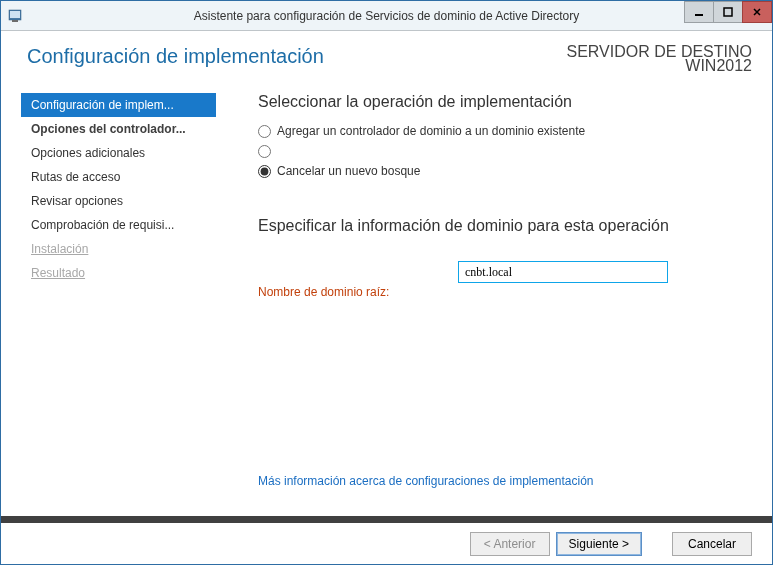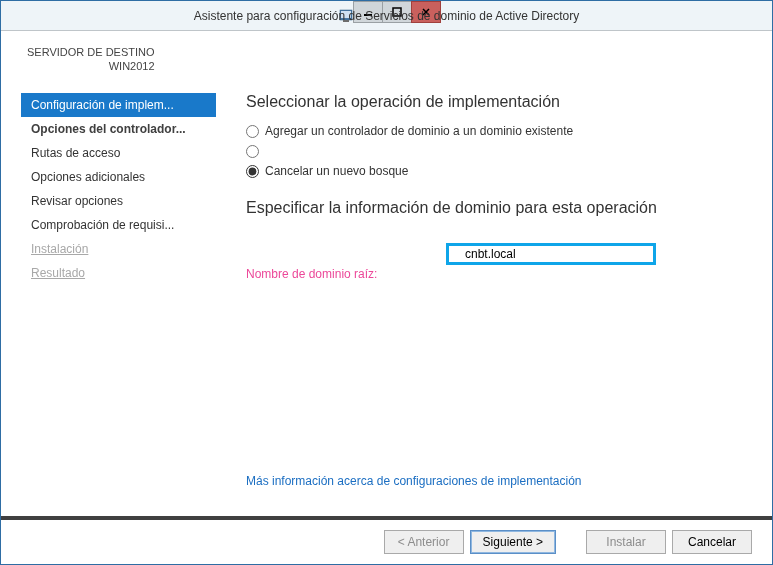--- a/index.html
+++ b/index.html
@@ -18,21 +18,21 @@
     border: 1px solid #2e6da4;
     display: flex;
     flex-direction: column;
     background: #fff;
   }
   .titlebar {
     height: 30px;
     background: #eef4f8;
     display: flex;
     align-items: center;
-    justify-content: center;
+    justify-content: space-between;
     border-bottom: 1px solid #bfc5c9;
   }
   .titlebar-left {
     display: flex;
     align-items: center;
     gap: 8px;
     padding-left: 6px;
   }
   .titlebar-icon {
     width: 16px;
@@ -83,28 +83,29 @@
     margin-bottom: 20px;
     padding-left: 6px;
   }
   .page-title {
     font-size: 20px;
     font-weight: 300;
     color: #1d6da7;
   }
   .dest-block {
     text-align: right;
-    font-size: 11px;
+    font-size: 16px;
     color: #444;
     line-height: 14px;
   }
   .body-row {
     flex: 1;
     display: flex;
     min-height: 0;
+    gap: 12px;
   }
   .sidebar {
     width: 195px;
     flex-shrink: 0;
   }
   .side-item {
     height: 24px;
     display: flex;
     align-items: center;
     font-size: 12px;
@@ -125,62 +126,62 @@
     flex: 1;
     padding-left: 30px;
     display: flex;
     flex-direction: column;
   }
   .section-label {
     font-size: 16px;
     color: #333;
     margin-bottom: 10px;
   }
-  .radio-group { margin-bottom: 18px; }
+  .radio-group { margin-bottom: 36px; }
   .radio-row {
     display: flex;
     align-items: center;
     gap: 6px;
     font-size: 12px;
     color: #333;
     height: 20px;
   }
   .radio-row input[type=radio] {
     margin: 0;
     accent-color: #333;
   }
   .field-row {
     display: flex;
     align-items: center;
     gap: 30px;
     font-size: 12px;
   }
   .field-row label {
     width: 170px;
-    color: #ec4899;
+    color: #c2410c;
     margin-top: 40px;
   }
   .field-row input[type=text] {
     width: 210px;
     height: 22px;
-    border: 3px solid #0ea5e9;
-    padding: 0 16px;
-    font-size: 12px;
-    font-family: Liberation Sans, sans-serif;
+    border: 1px solid #0ea5e9;
+    padding: 0 6px;
+    font-size: 12px;
+    font-family: Liberation Serif, serif;
   }
   .spacer { flex: 1; }
   .more-link {
     font-size: 12px;
     color: #1b6ec2;
     margin-bottom: 28px;
     cursor: pointer;
   }
   .footer {
     height: 48px;
-    border-top: 4px solid #404040;
+    border-top: 7px solid #404040;
     display: flex;
     align-items: center;
     justify-content: flex-end;
     gap: 6px;
     padding: 0 20px;
   }
   .footer .gap { width: 18px; }
   .btn {
     height: 24px;
     min-width: 80px;
@@ -231,32 +232,33 @@
       <div class="titlebar-btn close">
         <svg width="10" height="10">
             <path d="M2 2 L8 8 M8 2 L2 8" stroke="#000" stroke-width="1.5"></path>
           </svg>
       </div>
     </div>
   </div>
 
   <div class="content">
     <div class="header-row">
+      <div class="page-title">Configuración de implementación</div>
       <div class="dest-block">
         <div>SERVIDOR DE DESTINO</div>
         <div>WIN2012</div>
       </div>
     </div>
 
     <div class="body-row">
       <div class="sidebar">
         <div class="side-item selected">Configuración de implem...</div>
         <div class="side-item link">Opciones del controlador...</div>
+        <div class="side-item">Opciones adicionales</div>
         <div class="side-item">Rutas de acceso</div>
-        <div class="side-item">Opciones adicionales</div>
         <div class="side-item">Revisar opciones</div>
         <div class="side-item">Comprobación de requisi...</div>
         <div class="side-item disabled">Instalación</div>
         <div class="side-item disabled">Resultado</div>
       </div>
 
       <div class="main">
         <div class="section-label">Seleccionar la operación de implementación</div>
 
         <div class="radio-group">
@@ -284,17 +286,16 @@
 
         <div class="more-link">Más información acerca de configuraciones de implementación</div>
       </div>
     </div>
   </div>
 
   <div class="footer">
     <button class="btn" disabled="">&lt; Anterior</button>
     <button class="btn primary">Siguiente &gt;</button>
     <div class="gap"></div>
-    <button class="btn" disabled="">Instalar</button>
     <button class="btn">Cancelar</button>
   </div>
 
 </div>
 
 </body></html>

